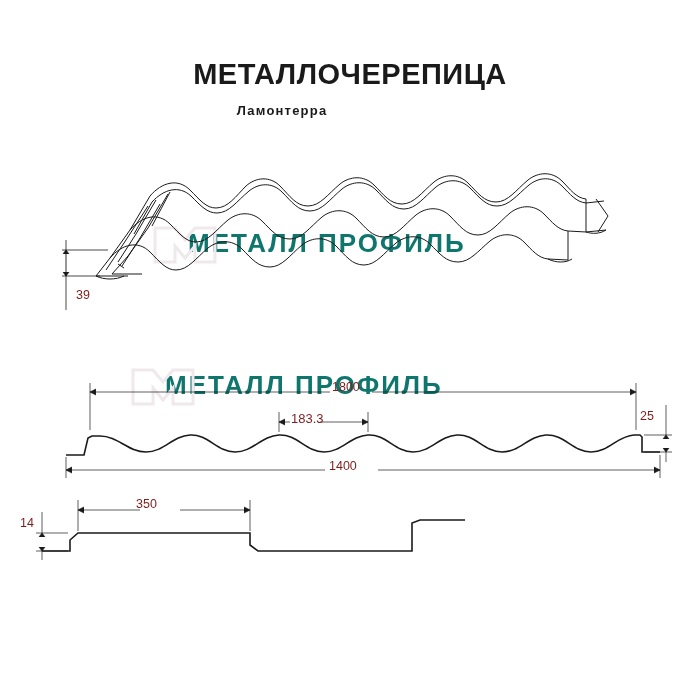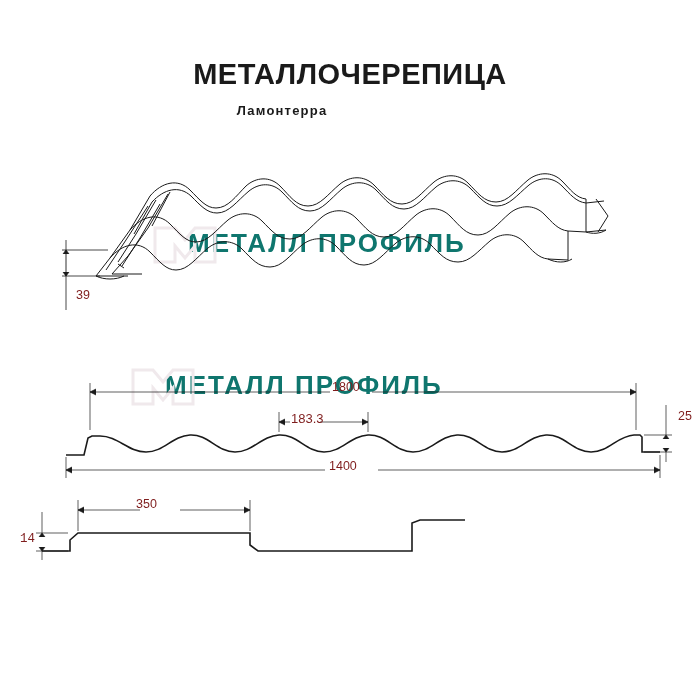--- a/index.html
+++ b/index.html
@@ -215,18 +215,18 @@
   </svg>
 
   <div class="title">МЕТАЛЛОЧЕРЕПИЦА</div>
   <div class="subtitle">Ламонтерра</div>
 
   <div class="dim-label" style="left:76px; top:288px;">39</div>
 
   <div class="dim-label" style="left:332px; top:380px;">1800</div>
   <div class="dim-label" style="left:291px; top:411px; font-size:13px;">183.3</div>
   <div class="dim-label" style="left:329px; top:459px;">1400</div>
-  <div class="dim-label" style="left:678px; top:409px;">25</div>
+  <div class="dim-label" style="left:640px; top:409px;">25</div>
 
   <div class="dim-label" style="left:136px; top:497px;">350</div>
-  <div class="dim-label" style="left:20px; top:532px;font-family:Liberation Mono, monospace;">14</div>
+  <div class="dim-label" style="left:20px; top:516px;">14</div>
 
 </div>
 
 </body></html>

